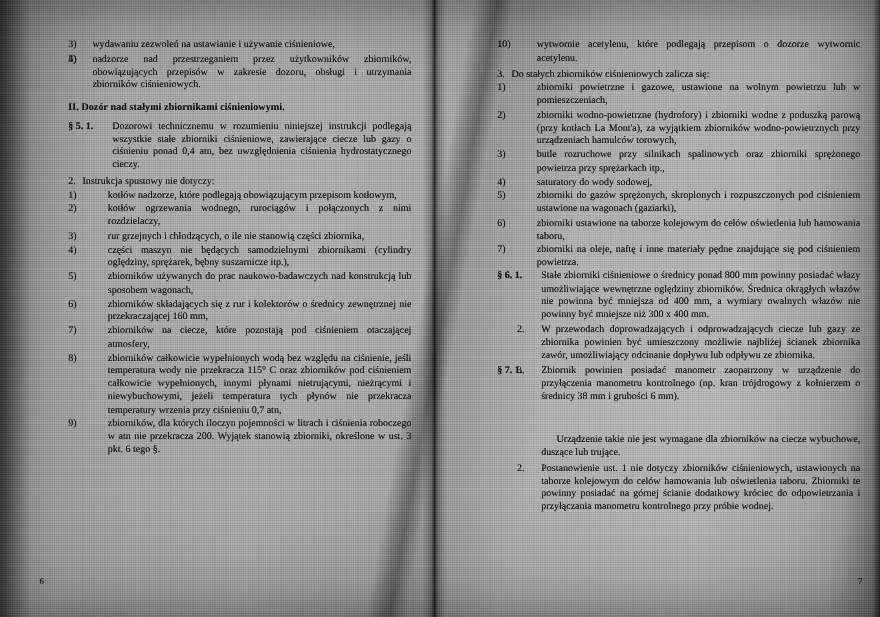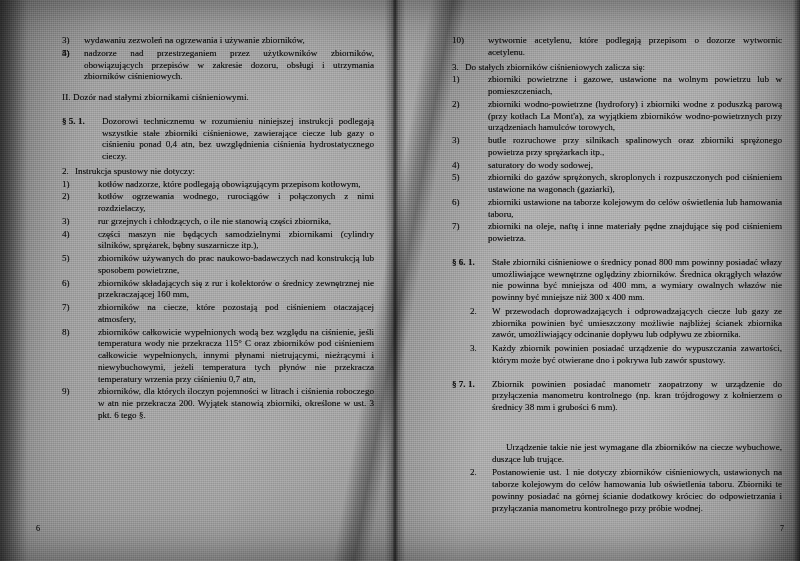--- a/index.html
+++ b/index.html
@@ -101,28 +101,28 @@
     text-align: right;
   }
   .item.deep      { padding-left: 36px; }
   .item.deep > .mark { width: 32px; }
 
   
   .lvl1 { padding-left: 13px; margin-top: 3px; }
   .lvl1 > .mark { width: 10px; }
 
   
-  .sect { position: relative; padding-left: 40px; margin-top: 12px; }
+  .sect { position: relative; padding-left: 40px; margin-top: 0; }
   .sect > .mark { position:absolute; left:0; top:0; width: 36px; text-align: left; font-weight: 700;}
 
   .sect-cont { padding-left: 40px; margin-top: 2px; position: relative; }
   .sect-cont > .mark { position:absolute; left: 18px; top:0; width: 16px; text-align: right; }
 
   .heading {
-    font-weight: 400;
+    font-weight: 700;
     margin: 9px 0 5px 0;
     letter-spacing: .1px;
   }
   .indent-first { text-indent: 14px; margin-top: 28px; }
 
   .just { text-align: justify; text-align-last: left; }
 
   .pageno {
     position: absolute;
     bottom: 26px;
@@ -136,21 +136,21 @@
 <body>
 
 <div class="scan">
   <div class="paper-base"></div>
 
   <div class="page page-left">
     <div class="col">
 
       <div class="item just">
         <span class="mark">3)</span>
-        <span>wydawaniu zezwoleń na ogrzewania i używanie zbiorników,</span>
+        <span>wydawaniu zezwoleń na ustawianie i używanie ciśnieniowe,</span>
       </div>
       <div class="item just">
         <span class="mark">4)</span>
       </div>
       <div class="item just">
         <span class="mark">5)</span>
         <span>nadzorze nad przestrzeganiem przez użytkowników zbiorników, obowiązujących przepisów w zakresie dozoru, obsługi i utrzymania zbiorników ciśnieniowych.</span>
       </div>
 
       <div class="heading">II. Dozór nad stałymi zbiornikami ciśnieniowymi.</div>
@@ -172,25 +172,25 @@
       <div class="item deep just">
         <span class="mark">2)</span>
         <span>kotłów ogrzewania wodnego, rurociągów i połączonych z nimi rozdzielaczy,</span>
       </div>
       <div class="item deep just">
         <span class="mark">3)</span>
         <span>rur grzejnych i chłodzących, o ile nie stanowią części zbiornika,</span>
       </div>
       <div class="item deep just">
         <span class="mark">4)</span>
-        <span>części maszyn nie będących samodzielnymi zbiornikami (cylindry silników, sprężarek, bębny suszarnicze itp.),</span>
+        <span>części maszyn nie będących samodzielnymi zbiornikami (cylindry oględziny, sprężarek, bębny suszarnicze itp.),</span>
       </div>
       <div class="item deep just">
         <span class="mark">5)</span>
-        <span>zbiorników używanych do prac naukowo-badawczych nad konstrukcją lub sposobem powietrzne,</span>
+        <span>zbiorników używanych do prac naukowo-badawczych nad konstrukcją lub sposobem wagonach,</span>
       </div>
       <div class="item deep just">
         <span class="mark">6)</span>
         <span>zbiorników składających się z rur i kolektorów o średnicy zewnętrznej nie przekraczającej 160 mm,</span>
       </div>
       <div class="item deep just">
         <span class="mark">7)</span>
         <span>zbiorników na ciecze, które pozostają pod ciśnieniem otaczającej atmosfery,</span>
       </div>
       <div class="item deep just">
@@ -252,21 +252,20 @@
         <span class="mark"><span>§ 6.</span> <span>1.</span></span>
         <span>Stałe zbiorniki ciśnieniowe o średnicy ponad 800 mm powinny posiadać włazy umożliwiające wewnętrzne oględziny zbiorników. Średnica okrągłych włazów nie powinna być mniejsza od 400 mm, a wymiary owalnych włazów nie powinny być mniejsze niż 300 x 400 mm.</span>
       </div>
 
       <div class="sect-cont just">
         <span class="mark">2.</span>
         <span>W przewodach doprowadzających i odprowadzających ciecze lub gazy ze zbiornika powinien być umieszczony możliwie najbliżej ścianek zbiornika zawór, umożliwiający odcinanie dopływu lub odpływu ze zbiornika.</span>
       </div>
       <div class="sect-cont just">
         <span class="mark">3.</span>
-        <span>Każdy zbiornik powinien posiadać urządzenie do wypuszczania zawartości, którym może być otwierane dno i pokrywa lub zawór spustowy.</span>
       </div>
 
       <div class="sect just">
         <span class="mark"><span>§ 7.</span> <span>1.</span></span>
         <span>Zbiornik powinien posiadać manometr zaopatrzony w urządzenie do przyłączenia manometru kontrolnego (np. kran trójdrogowy z kołnierzem o średnicy 38 mm i grubości 6 mm).</span>
       </div>
 
       <div class="sect-cont just indent-first">Urządzenie takie nie jest wymagane dla zbiorników na ciecze wybuchowe, duszące lub trujące.</div>
 
       <div class="sect-cont just">

